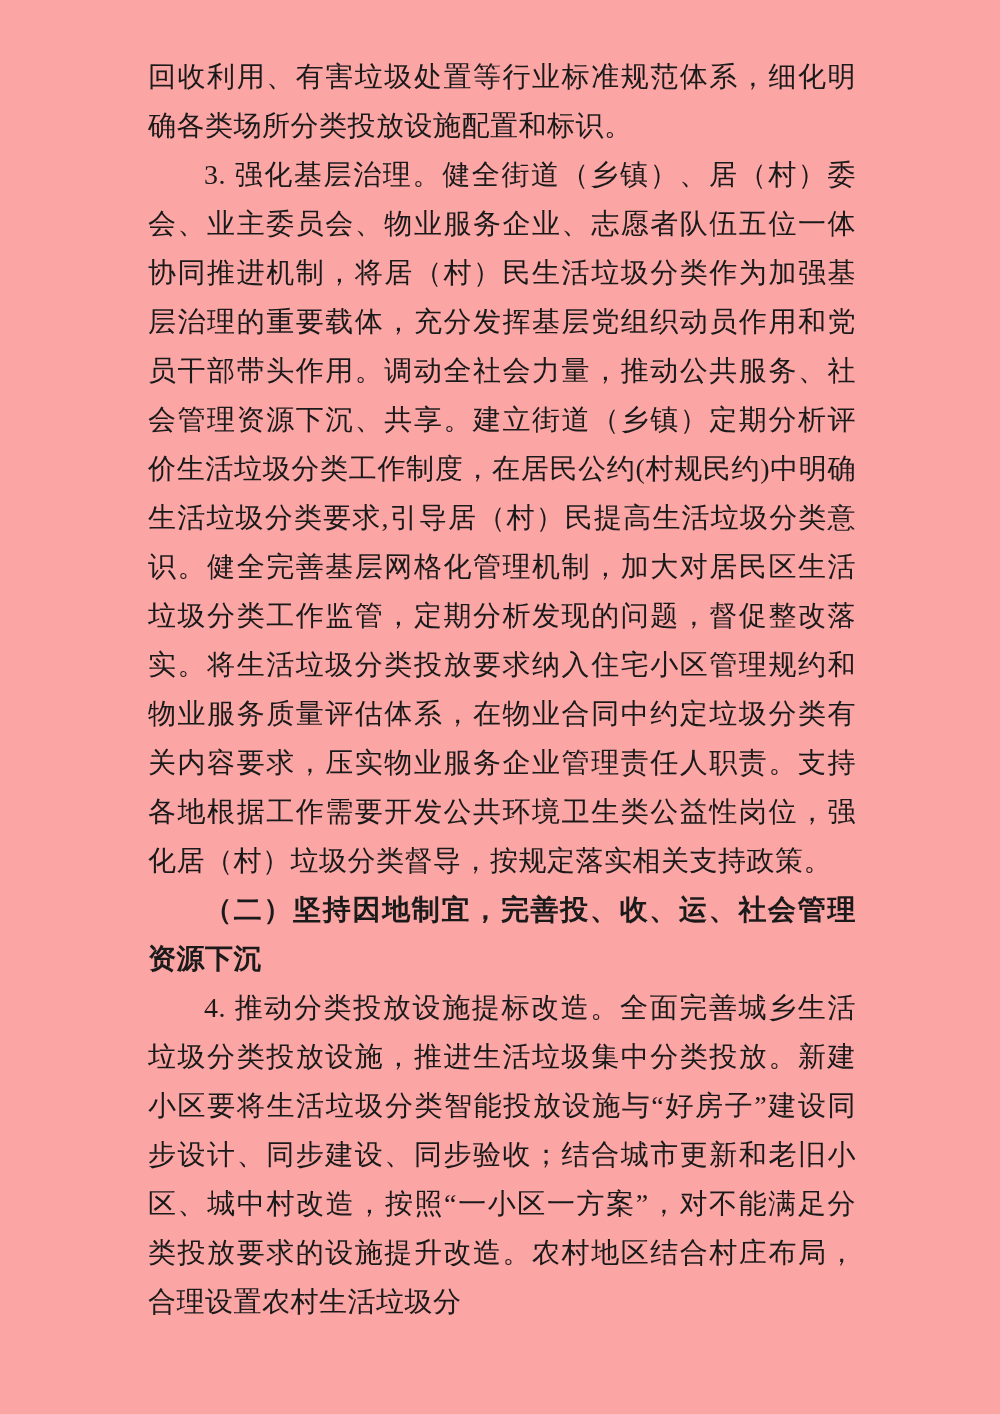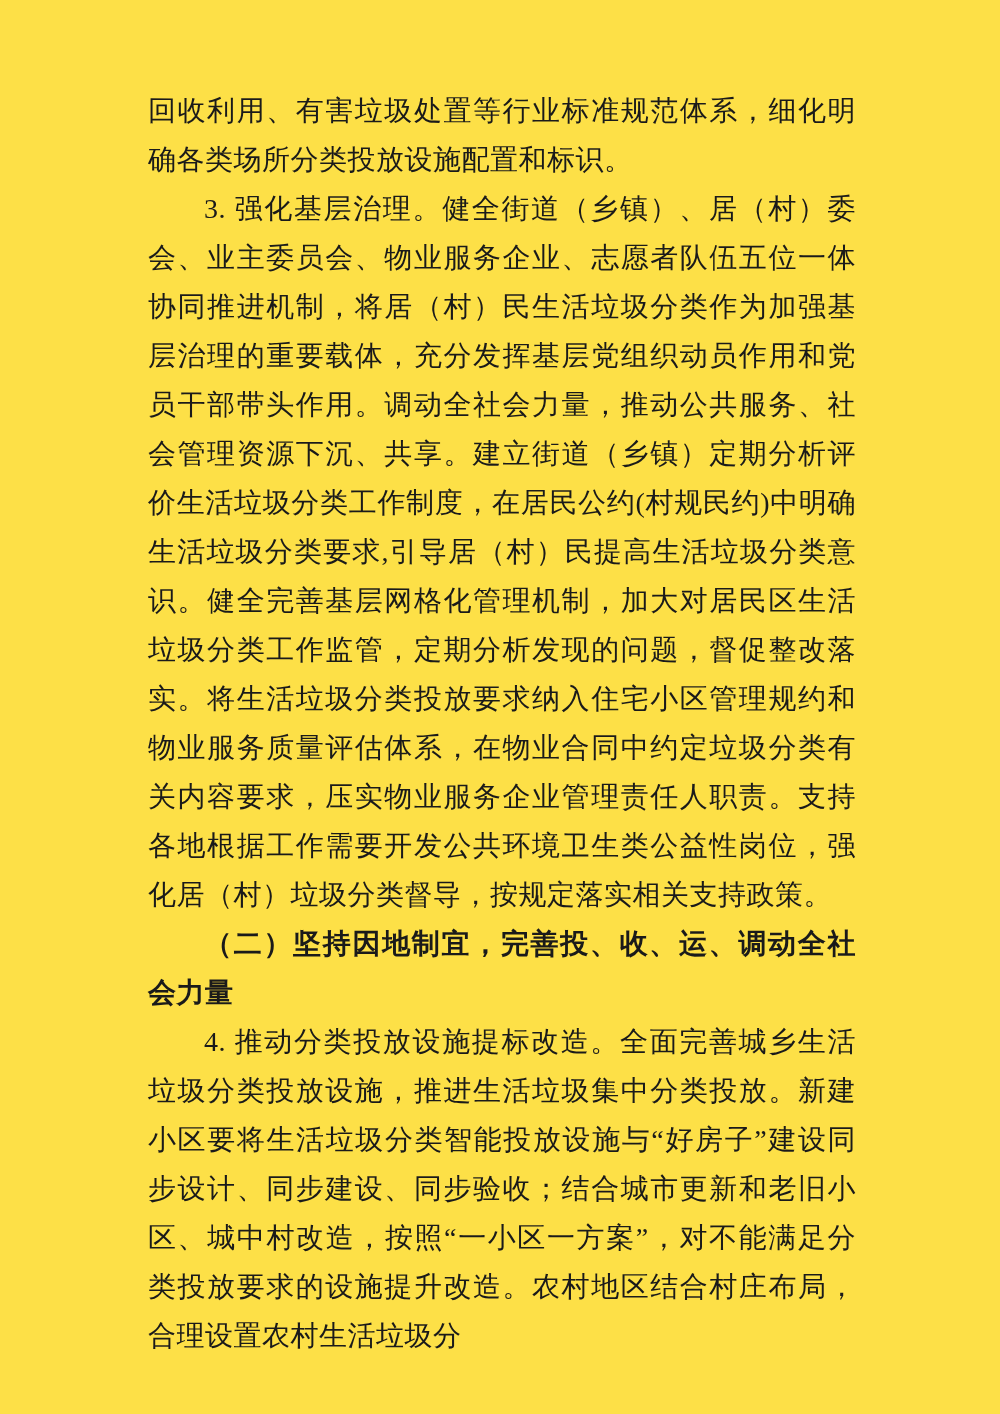--- a/index.html
+++ b/index.html
@@ -9,23 +9,23 @@
   body {
     width: 1000px;
     height: 1414px;
     background: #ffffff;
     font-family: "Liberation Serif", "DejaVu Serif", serif;
   }
   .page {
     position: relative;
     width: 1000px;
     height: 1414px;
-    background: #fde047;
+    background: #fca5a5;
     box-sizing: border-box;
-    padding: 86px 146px 0 148px;
+    padding: 52px 146px 0 148px;
     overflow: hidden;
   }
   .content {
     width: 708px;
     color: #1a1a1a;
     font-size: 28px;
     line-height: 49px;
     text-align: justify;
     text-justify: inter-character;
     letter-spacing: 0.5px;
@@ -41,16 +41,16 @@
     font-weight: bold;
   }
 </style>
 </head>
 <body>
 
 <div class="page">
   <div class="content" id="doc-content">
       <p class="">回收利用、有害垃圾处置等行业标准规范体系，细化明确各类场所分类投放设施配置和标识。</p>
       <p class="indent ">3. 强化基层治理。健全街道（乡镇）、居（村）委会、业主委员会、物业服务企业、志愿者队伍五位一体协同推进机制，将居（村）民生活垃圾分类作为加强基层治理的重要载体，充分发挥基层党组织动员作用和党员干部带头作用。调动全社会力量，推动公共服务、社会管理资源下沉、共享。建立街道（乡镇）定期分析评价生活垃圾分类工作制度，在居民公约(村规民约)中明确生活垃圾分类要求,引导居（村）民提高生活垃圾分类意识。健全完善基层网格化管理机制，加大对居民区生活垃圾分类工作监管，定期分析发现的问题，督促整改落实。将生活垃圾分类投放要求纳入住宅小区管理规约和物业服务质量评估体系，在物业合同中约定垃圾分类有关内容要求，压实物业服务企业管理责任人职责。支持各地根据工作需要开发公共环境卫生类公益性岗位，强化居（村）垃圾分类督导，按规定落实相关支持政策。</p>
-      <p class="indent bold">（二）坚持因地制宜，完善投、收、运、调动全社会力量</p>
+      <p class="indent bold">（二）坚持因地制宜，完善投、收、运、社会管理资源下沉</p>
       <p class="indent ">4. 推动分类投放设施提标改造。全面完善城乡生活垃圾分类投放设施，推进生活垃圾集中分类投放。新建小区要将生活垃圾分类智能投放设施与“好房子”建设同步设计、同步建设、同步验收；结合城市更新和老旧小区、城中村改造，按照“一小区一方案”，对不能满足分类投放要求的设施提升改造。农村地区结合村庄布局，合理设置农村生活垃圾分</p>
     </div>
 </div>
 
 </body></html>

